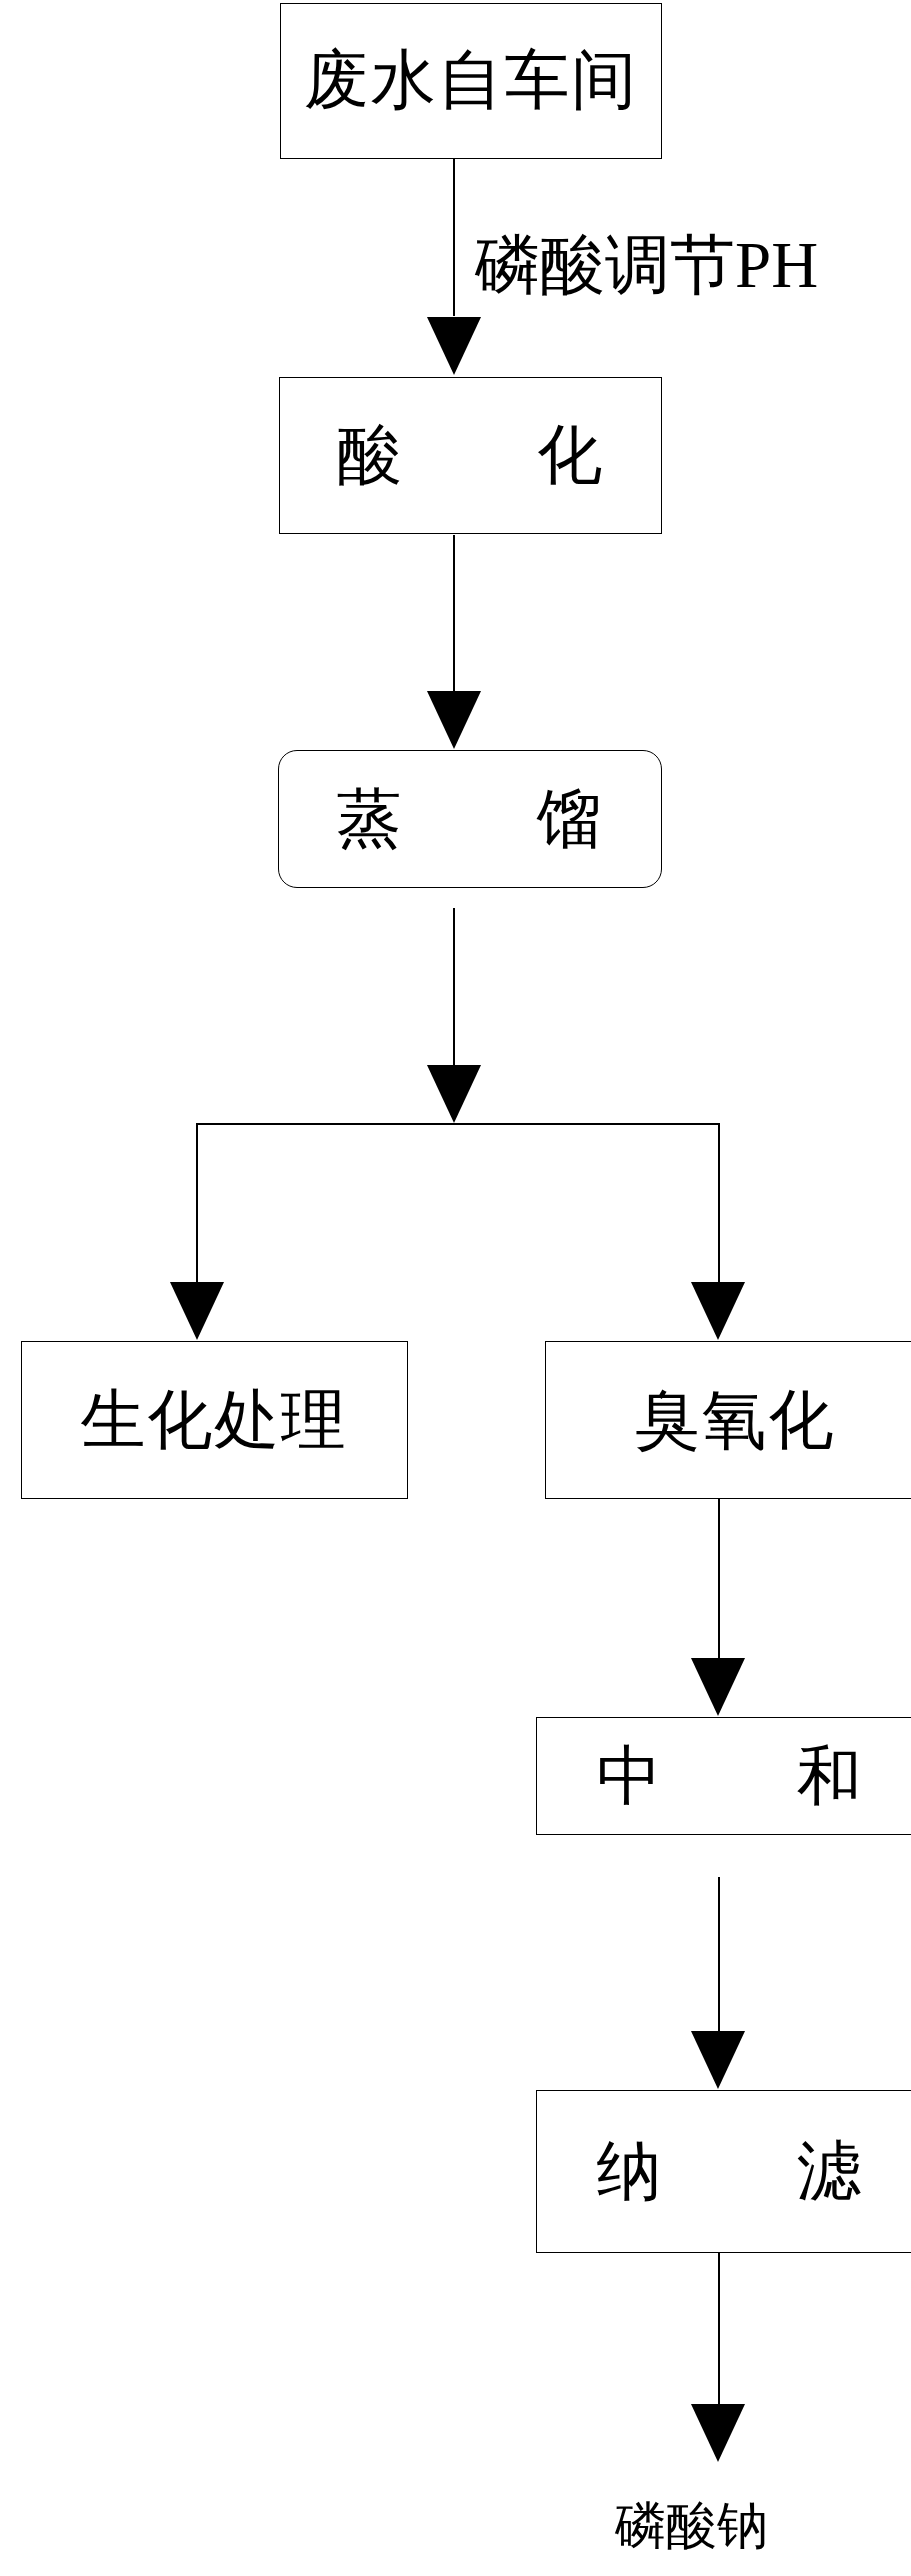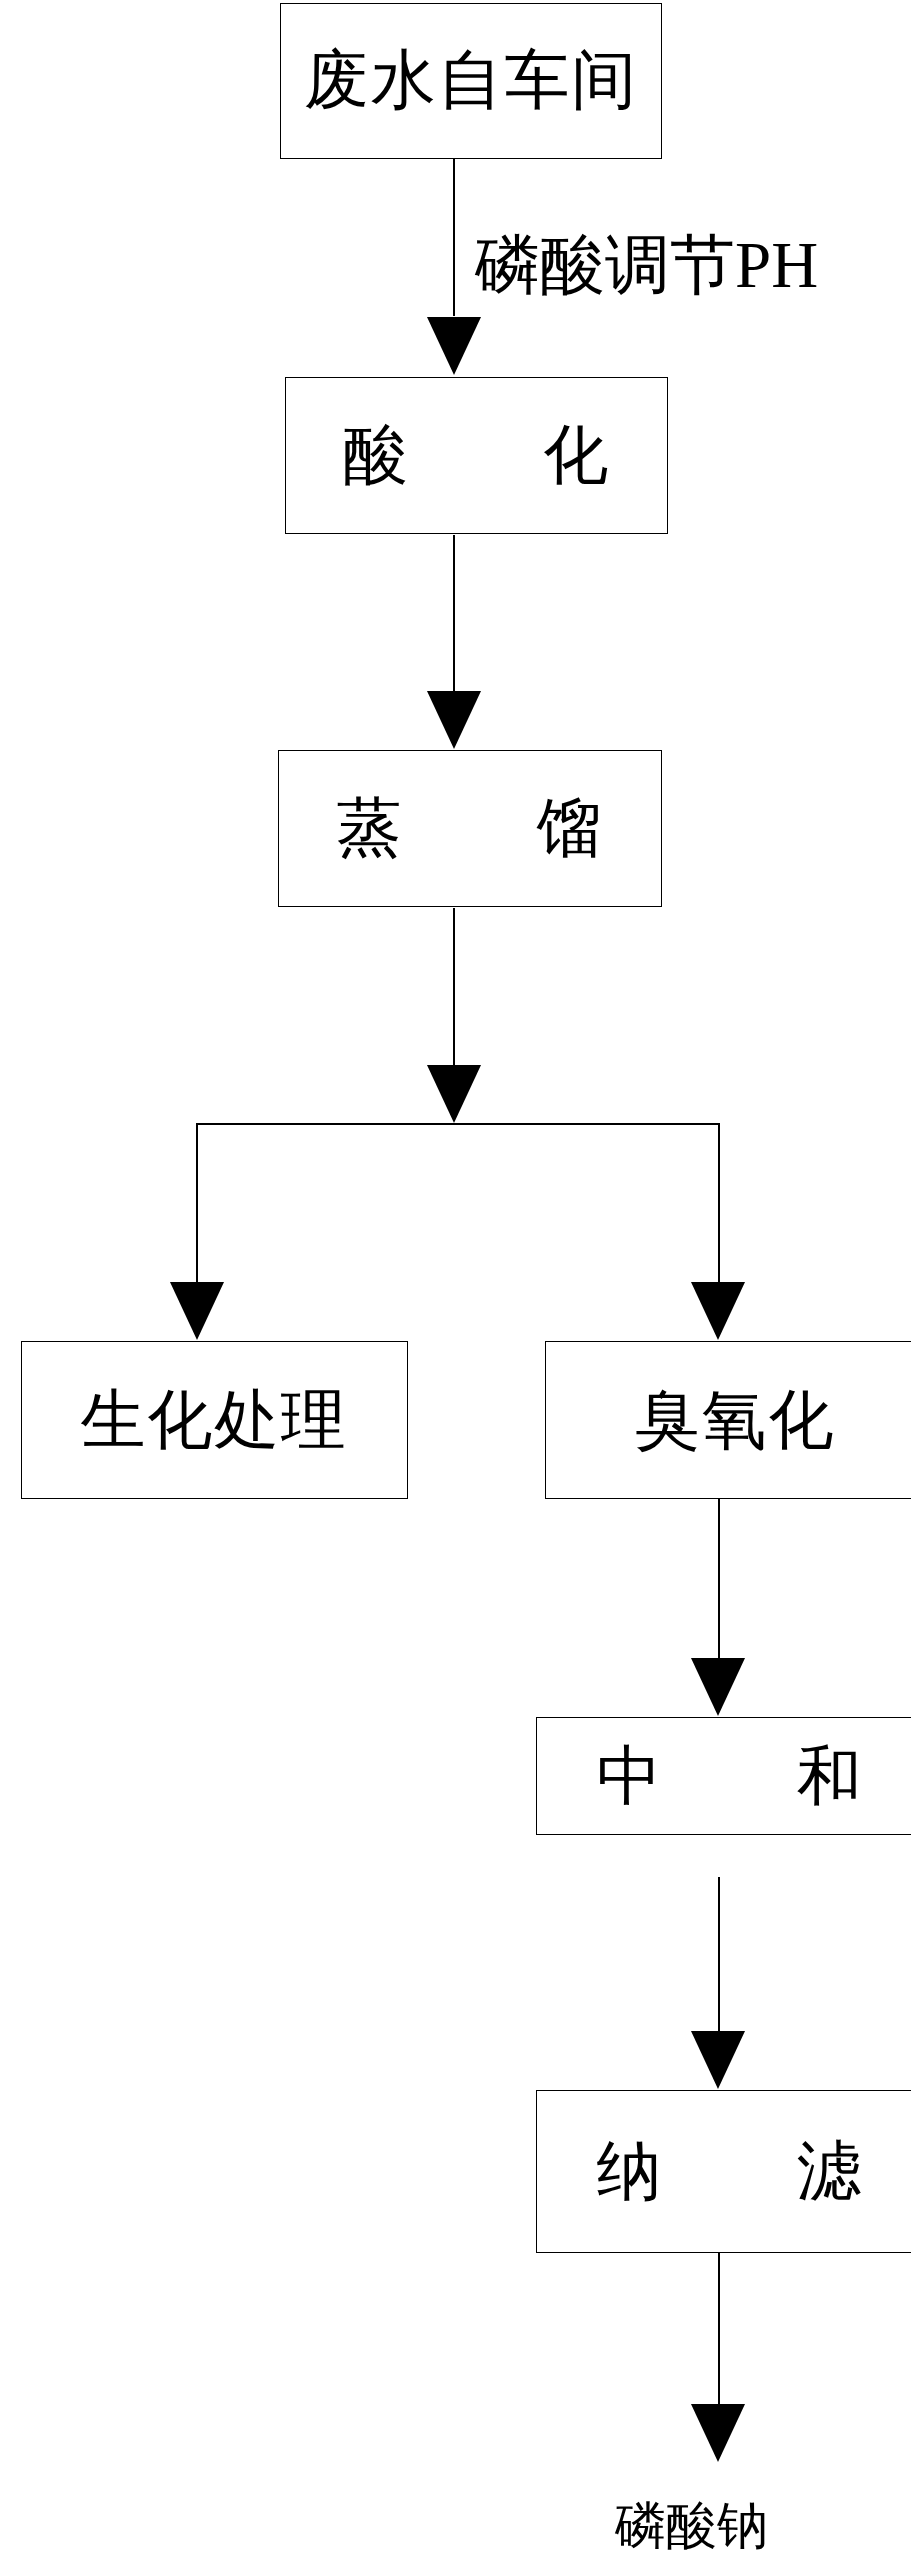--- a/index.html
+++ b/index.html
@@ -67,28 +67,28 @@
 <div class="canvas">
 
   <div class="node" style="left:264px; top:2.7px; width:382px; height:156px;">
     <span>废水自车间</span>
   </div>
 
   <div class="vline" style="left:453px; top:159px; height:157px;"></div>
   <div class="edge-label" style="left:475px; top:233px;">磷酸调节PH</div>
   <div class="arrow-down" style="left:427px; top:317px;"></div>
 
-  <div class="node" style="left:269px; top:377px; width:383px; height:157px;">
+  <div class="node" style="left:263px; top:377px; width:383px; height:157px;">
     <span>酸　　化</span>
   </div>
 
   <div class="vline" style="left:453px; top:535px; height:156px;"></div>
   <div class="arrow-down" style="left:427px; top:691px;"></div>
 
-  <div class="node" style="left:262px; top:750px; width:384px; height:157px;">
+  <div class="node" style="left:262px; top:750px; width:384px; height:138px;border-radius:19px;">
     <span>蒸　　馏</span>
   </div>
 
   <div class="vline" style="left:453px; top:908px; height:158px;"></div>
   <div class="arrow-down" style="left:427px; top:1065px;"></div>
 
   <div class="hline" style="left:196px; top:1123px; width:523px;"></div>
   <div class="vline" style="left:196px; top:1123px; height:159px;"></div>
   <div class="arrow-down" style="left:170px; top:1282px;"></div>
   <div class="vline" style="left:718px; top:1123px; height:159px;"></div>

